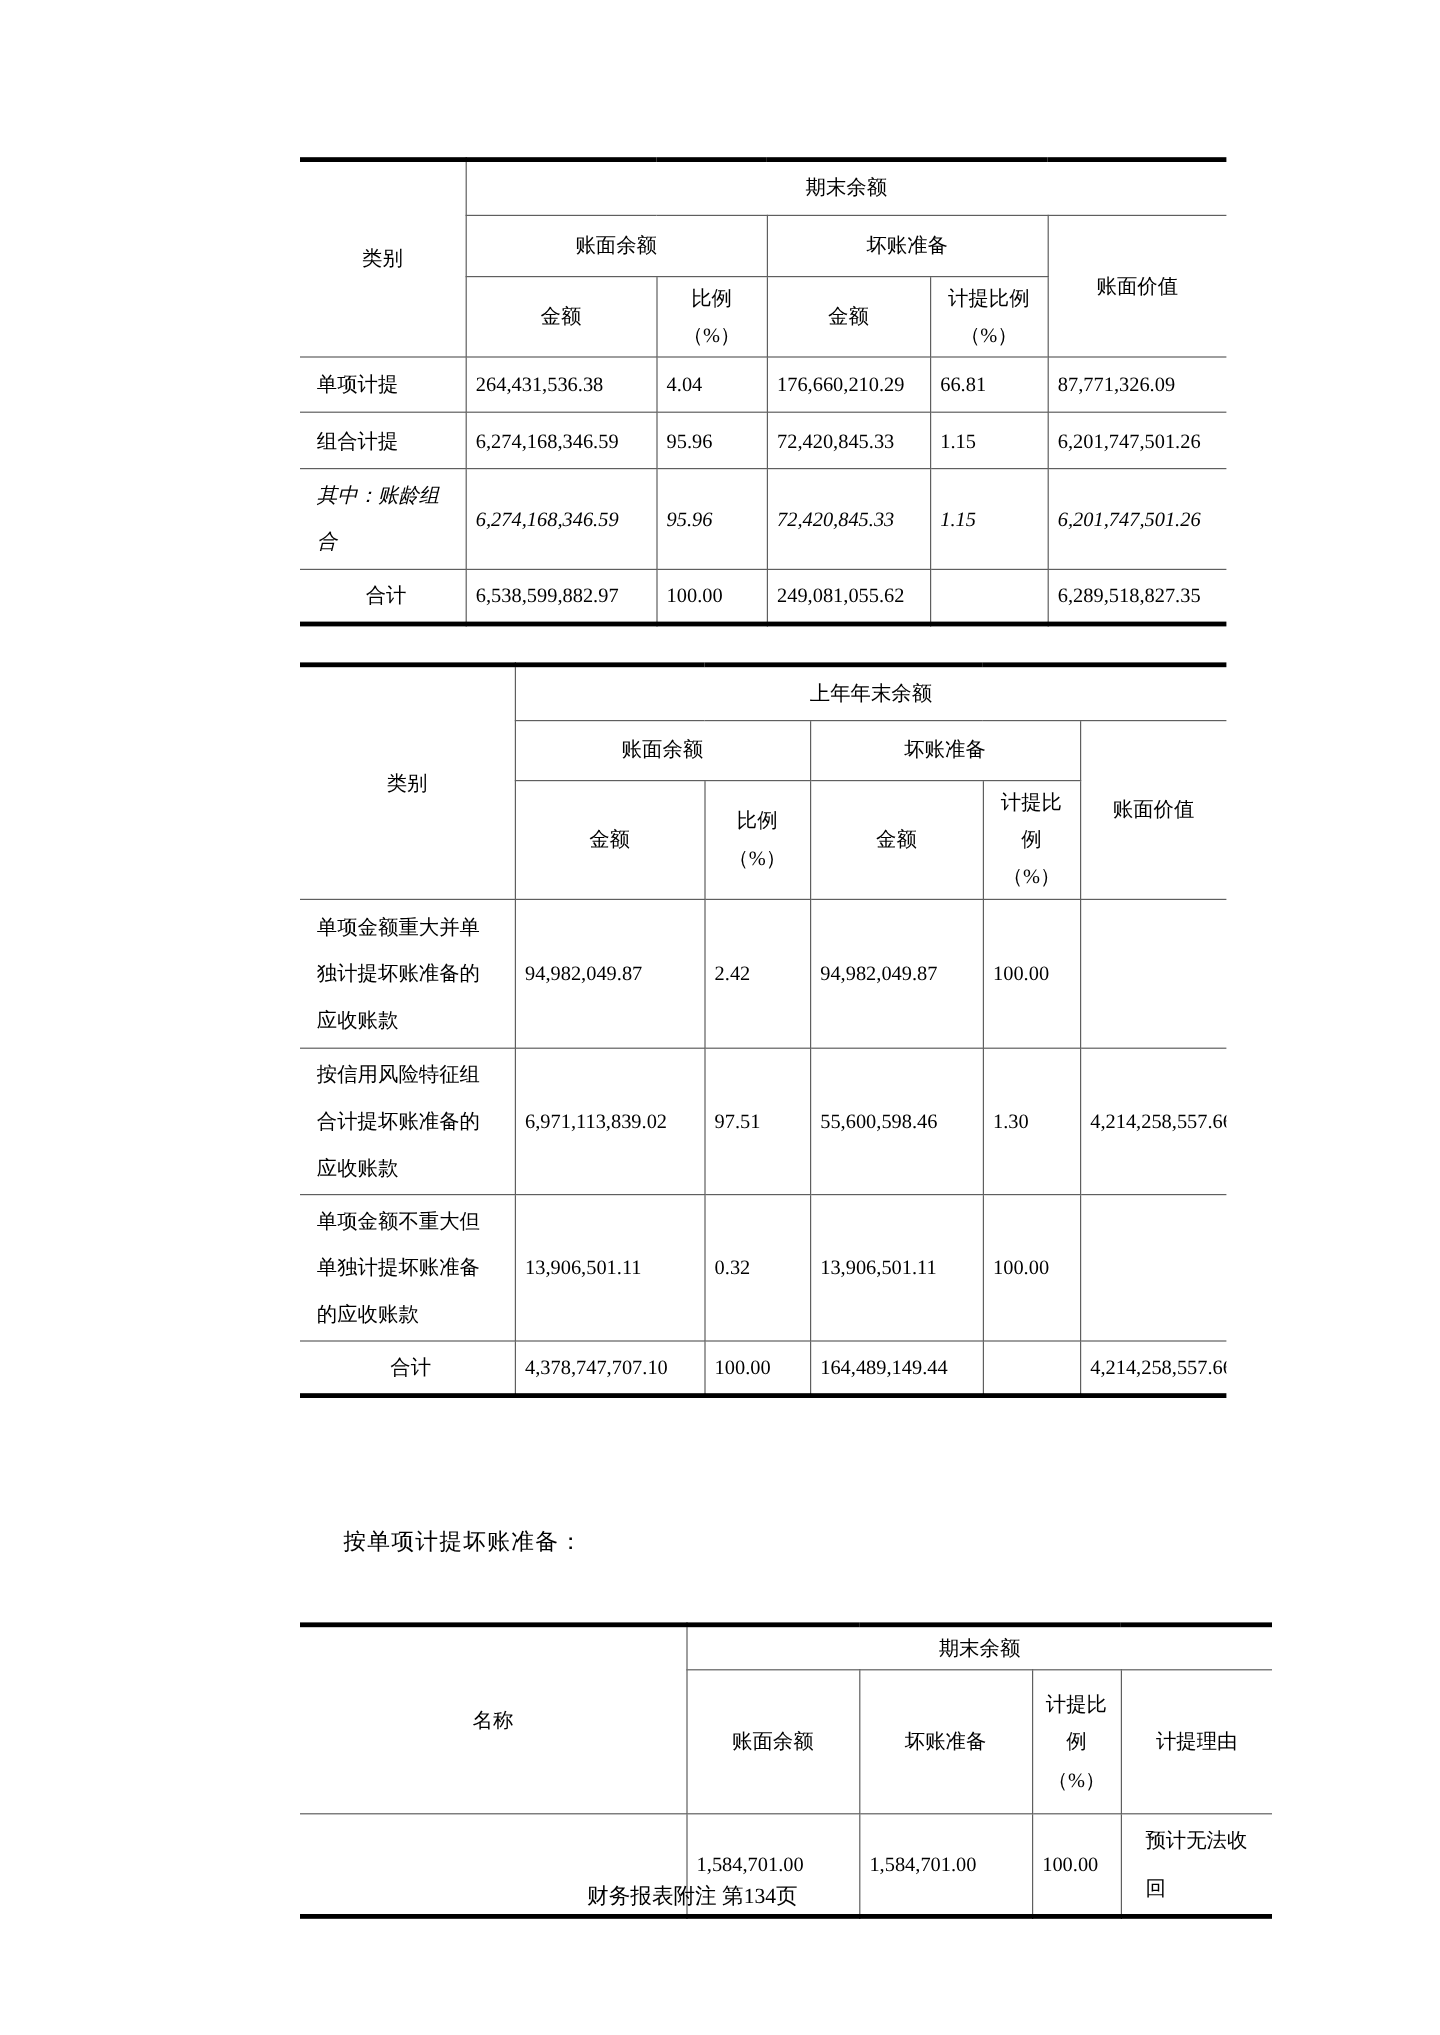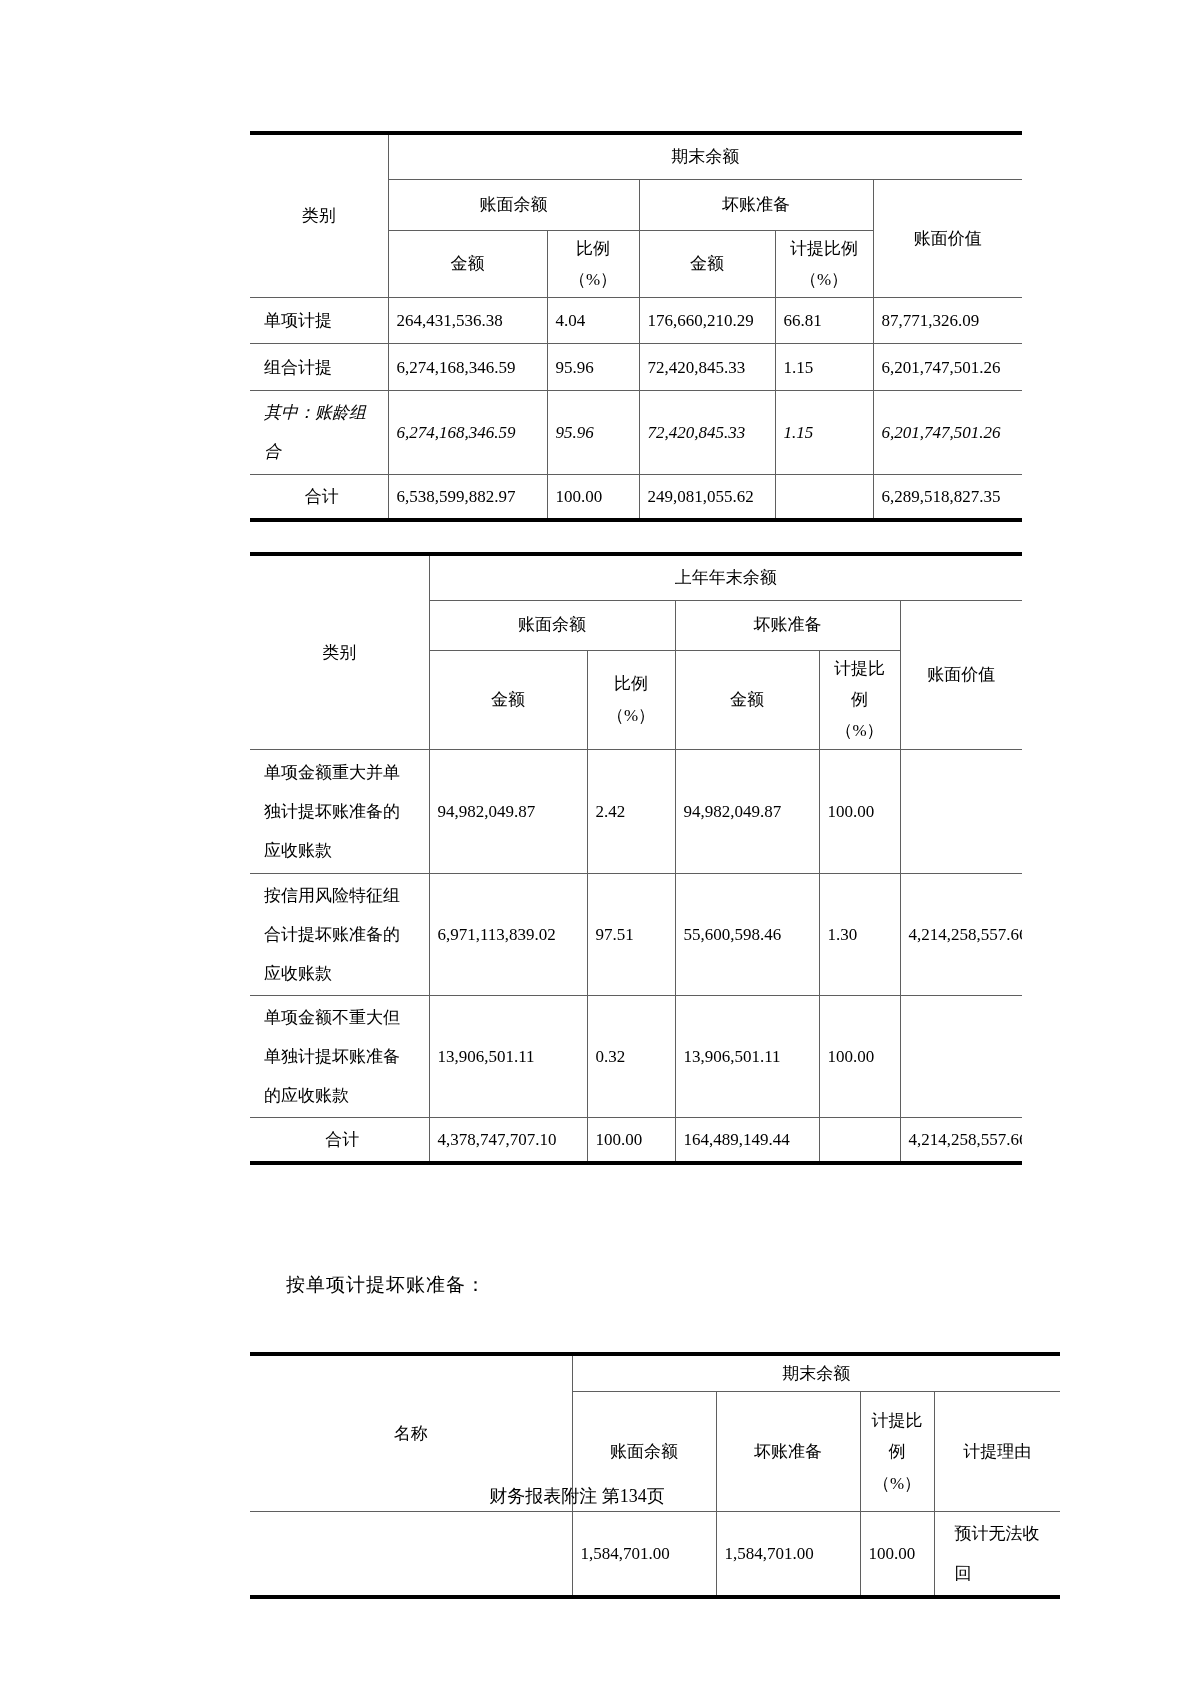--- a/index.html
+++ b/index.html
@@ -62,21 +62,21 @@
     position:absolute;
     left:286px;
     top:1272px;
     font-size:19px;
     letter-spacing:1px;
   }
   .page-footer{
     position:absolute;
     left:0;
     right:46px;
-    top:1484px;
+    top:1568px;
     text-align:center;
     font-size:18px;
   }
 </style>
 </head>
 <body>
 
 <div class="page">
 
   <table class="tbl" id="t1" style="left:250px; top:131px; width:772px;">

